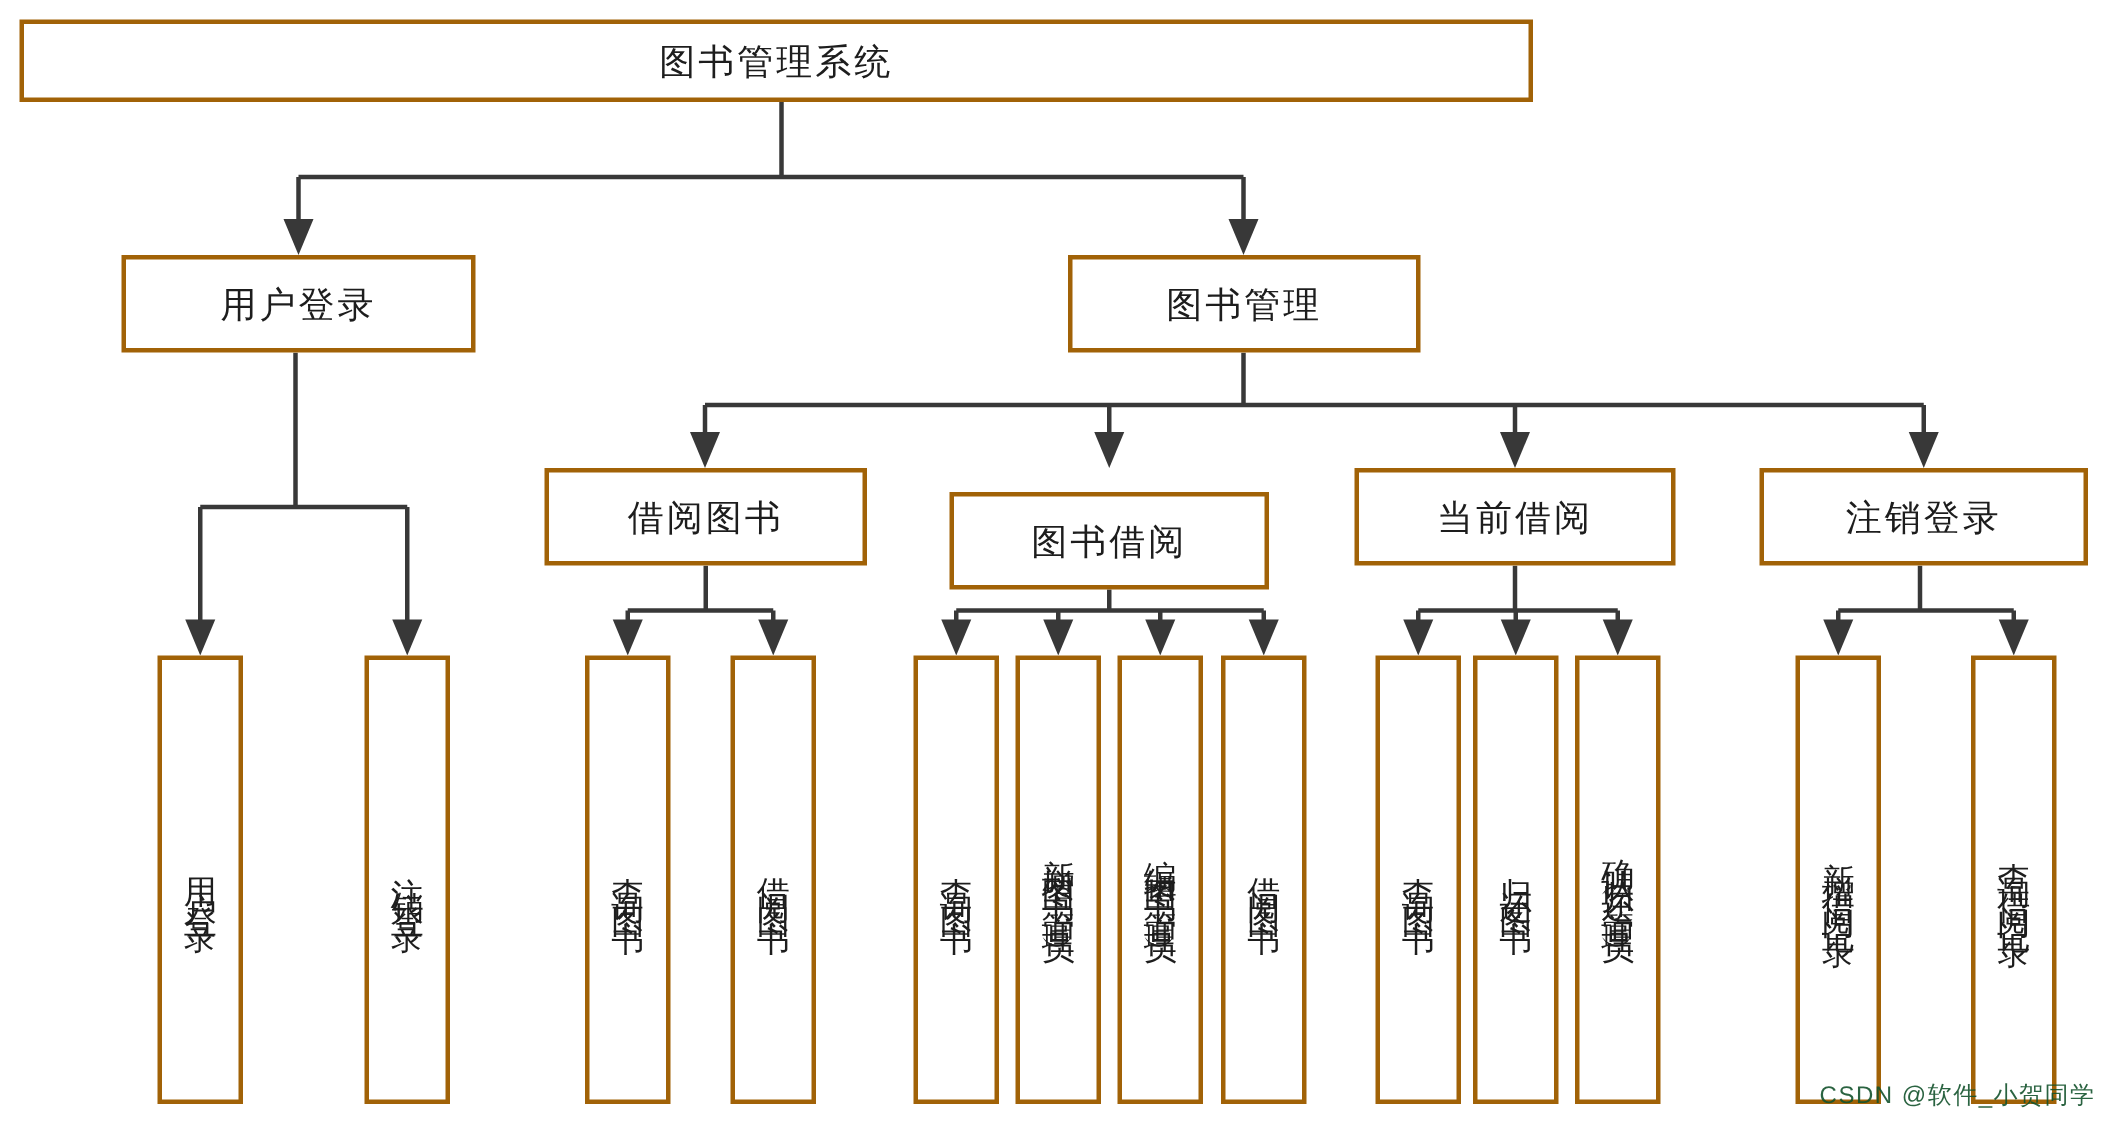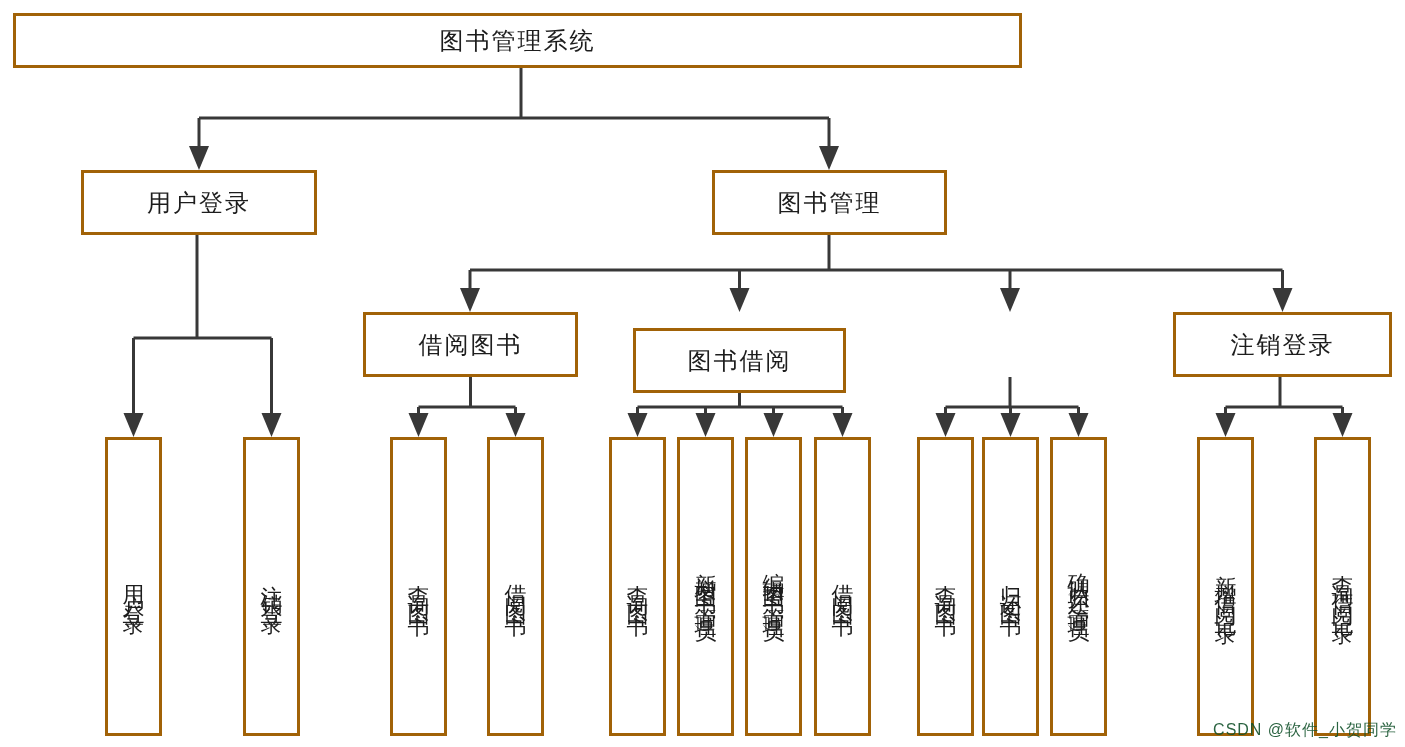--- a/index.html
+++ b/index.html
@@ -136,20 +136,23 @@
   <div class="box hbox" style="left:712px;top:170px;width:235px;height:65px">
     <span>图书管理</span>
   </div>
 
   <div class="box hbox" style="left:363px;top:312px;width:215px;height:65px">
     <span>借阅图书</span>
   </div>
   <div class="box hbox" style="left:633px;top:328px;width:213px;height:65px">
     <span>图书借阅</span>
   </div>
+  <div class="box hbox" style="left:903px;top:312px;width:214px;height:65px">
+    <span>当前借阅</span>
+  </div>
   <div class="box hbox" style="left:1173px;top:312px;width:219px;height:65px">
     <span>注销登录</span>
   </div>
 
   <div class="box vbox" style="left:105px;top:437px;width:57px;height:299px">
     <span>用户登录</span>
   </div>
   <div class="box vbox" style="left:243px;top:437px;width:57px;height:299px">
     <span>注销登录</span>
   </div>

